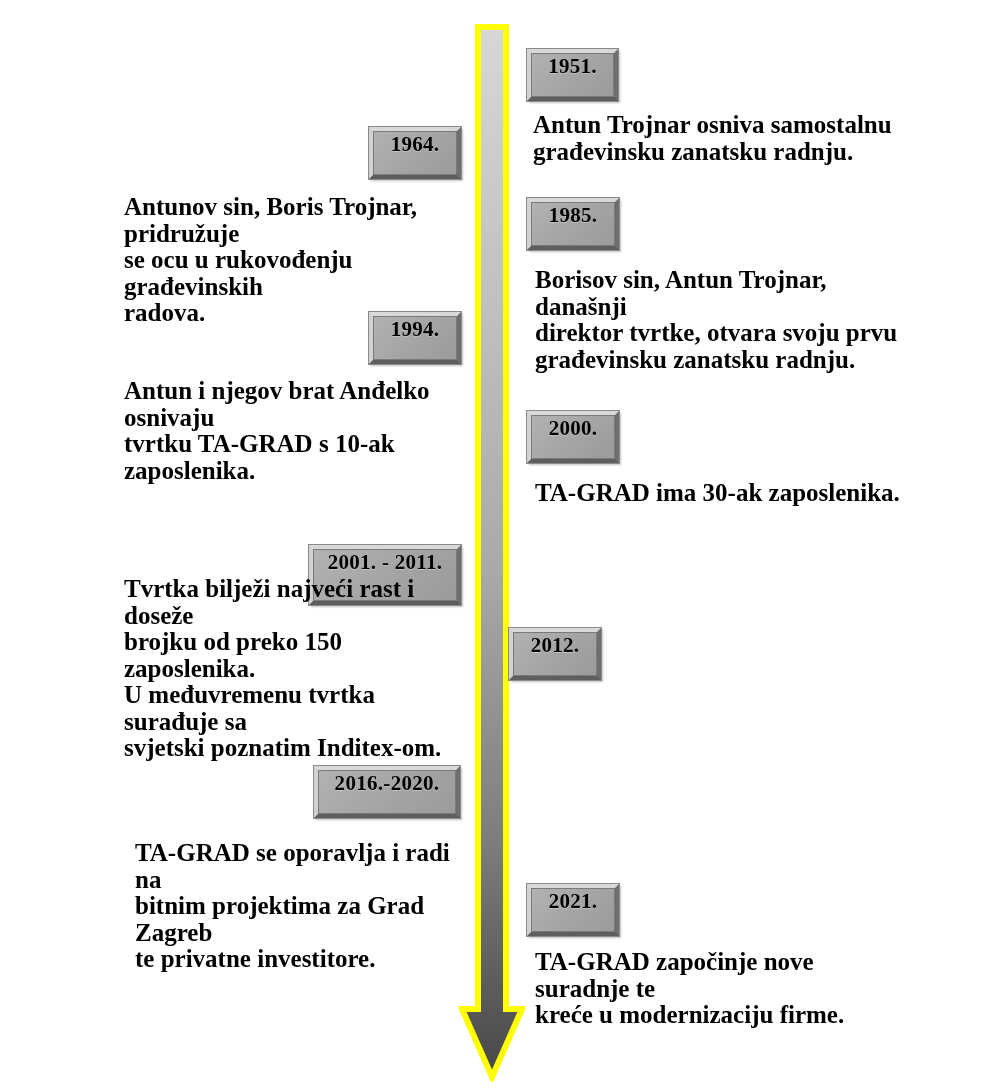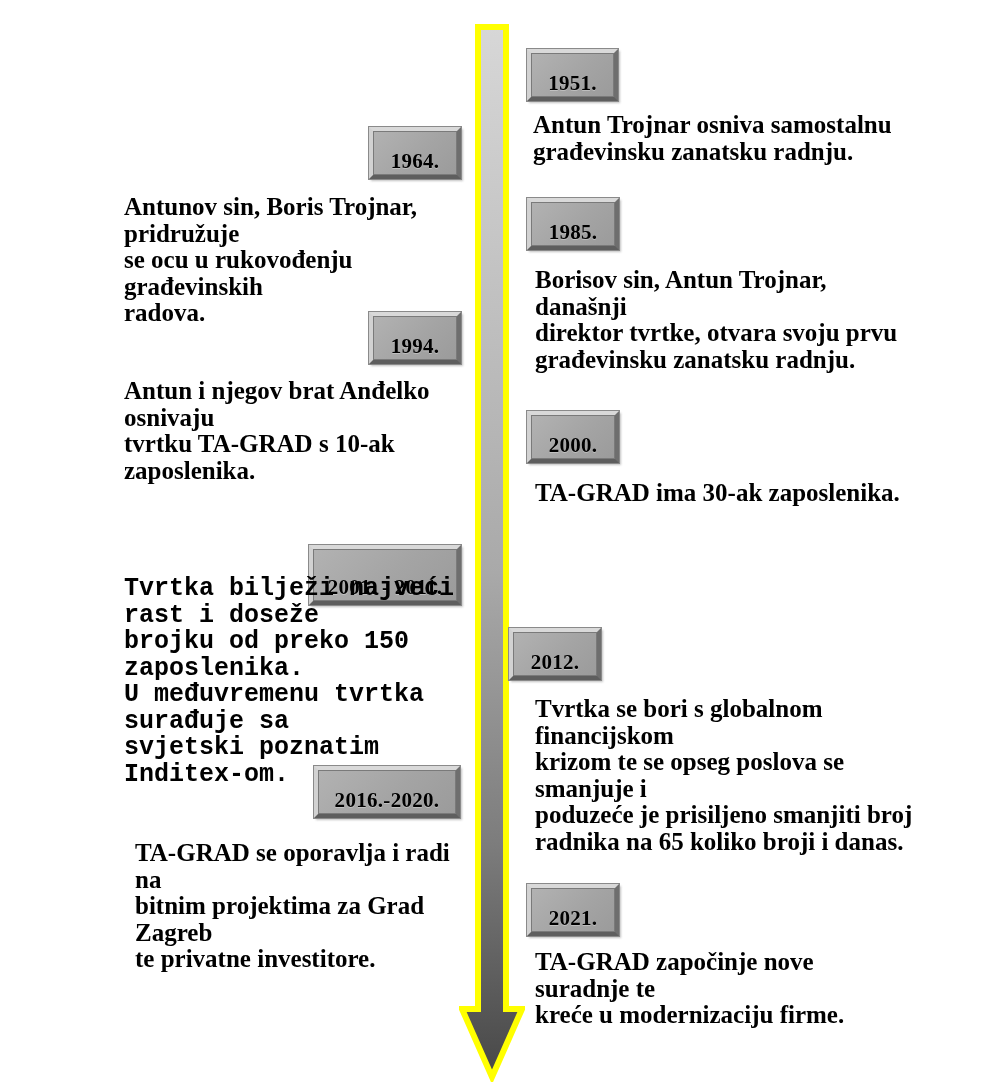--- a/index.html
+++ b/index.html
@@ -42,21 +42,21 @@
     justify-content: center;
     box-shadow: 2px 2px 2px rgba(120,120,120,0.45);
   }
   .date-chip .inner {
     box-sizing: border-box;
     width: 100%;
     height: 100%;
     border: 1px solid #7a7a7a;
     background: linear-gradient(135deg,#b2b2b2 0%,#a4a4a4 55%,#9b9b9b 100%);
     display: flex;
-    align-items: flex-end;
+    align-items: flex-start;
     justify-content: center;
   }
   .date-chip .label {
     color: #000000;
     font-weight: bold;
     font-size: 21px;
     letter-spacing: 0.3px;
     white-space: nowrap;
     text-shadow: 0 1px 0 rgba(215,215,215,0.55);
   }
@@ -132,34 +132,30 @@
       <span class="label">2000.</span>
     </span>
   </div>
   <div class="desc" style="left:535px; top:480px; width:370px;">TA-GRAD ima 30-ak zaposlenika.</div>
 
   <div class="date-chip" style="left:309px; top:513px; width:152px; height:60px;margin-top:32px;">
     <span class="inner">
       <span class="label">2001. - 2011.</span>
     </span>
   </div>
-  <div class="desc" style="left:124px; top:576px; width:350px;font-family:Liberation Mono, monospace;">Tvrtka bilježi najveći rast i doseže
+  <div class="desc" style="left:124px; top:576px; width:350px;">Tvrtka bilježi najveći rast i doseže
 brojku od preko 150 zaposlenika.
 U međuvremenu tvrtka surađuje sa
 svjetski poznatim Inditex-om.</div>
 
   <div class="date-chip" style="left:509px; top:628px; width:92px; height:52px;">
     <span class="inner">
       <span class="label">2012.</span>
     </span>
   </div>
-  <div class="desc" style="left:535px; top:696px; width:385px;">Tvrtka se bori s globalnom financijskom
-krizom te se opseg poslova se smanjuje i
-poduzeće je prisiljeno smanjiti broj
-radnika na 65 koliko broji i danas.</div>
 
   <div class="date-chip" style="left:314px; top:766px; width:146px; height:52px;">
     <span class="inner">
       <span class="label">2016.-2020.</span>
     </span>
   </div>
   <div class="desc" style="left:135px; top:828px; width:345px;margin-top:12px;">TA-GRAD se oporavlja i radi na
 bitnim projektima za Grad Zagreb
 te privatne investitore.</div>
 

